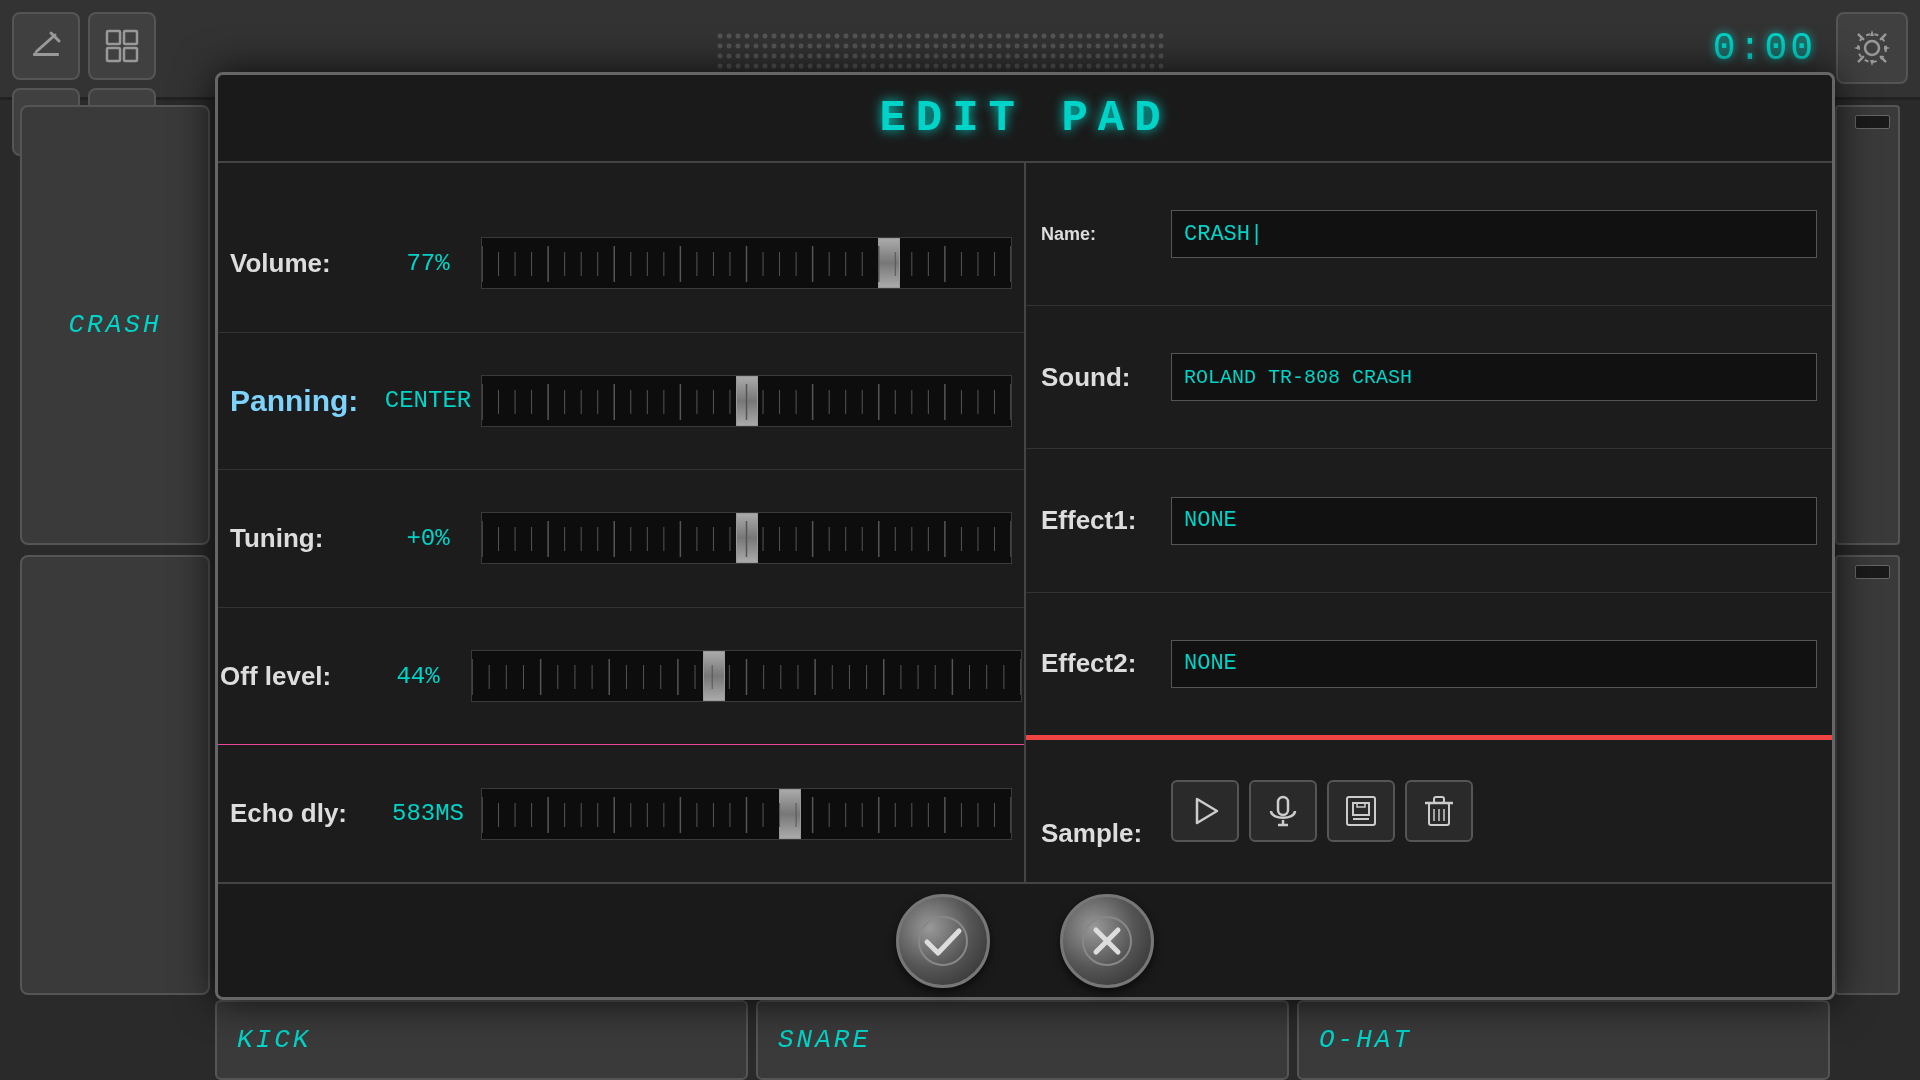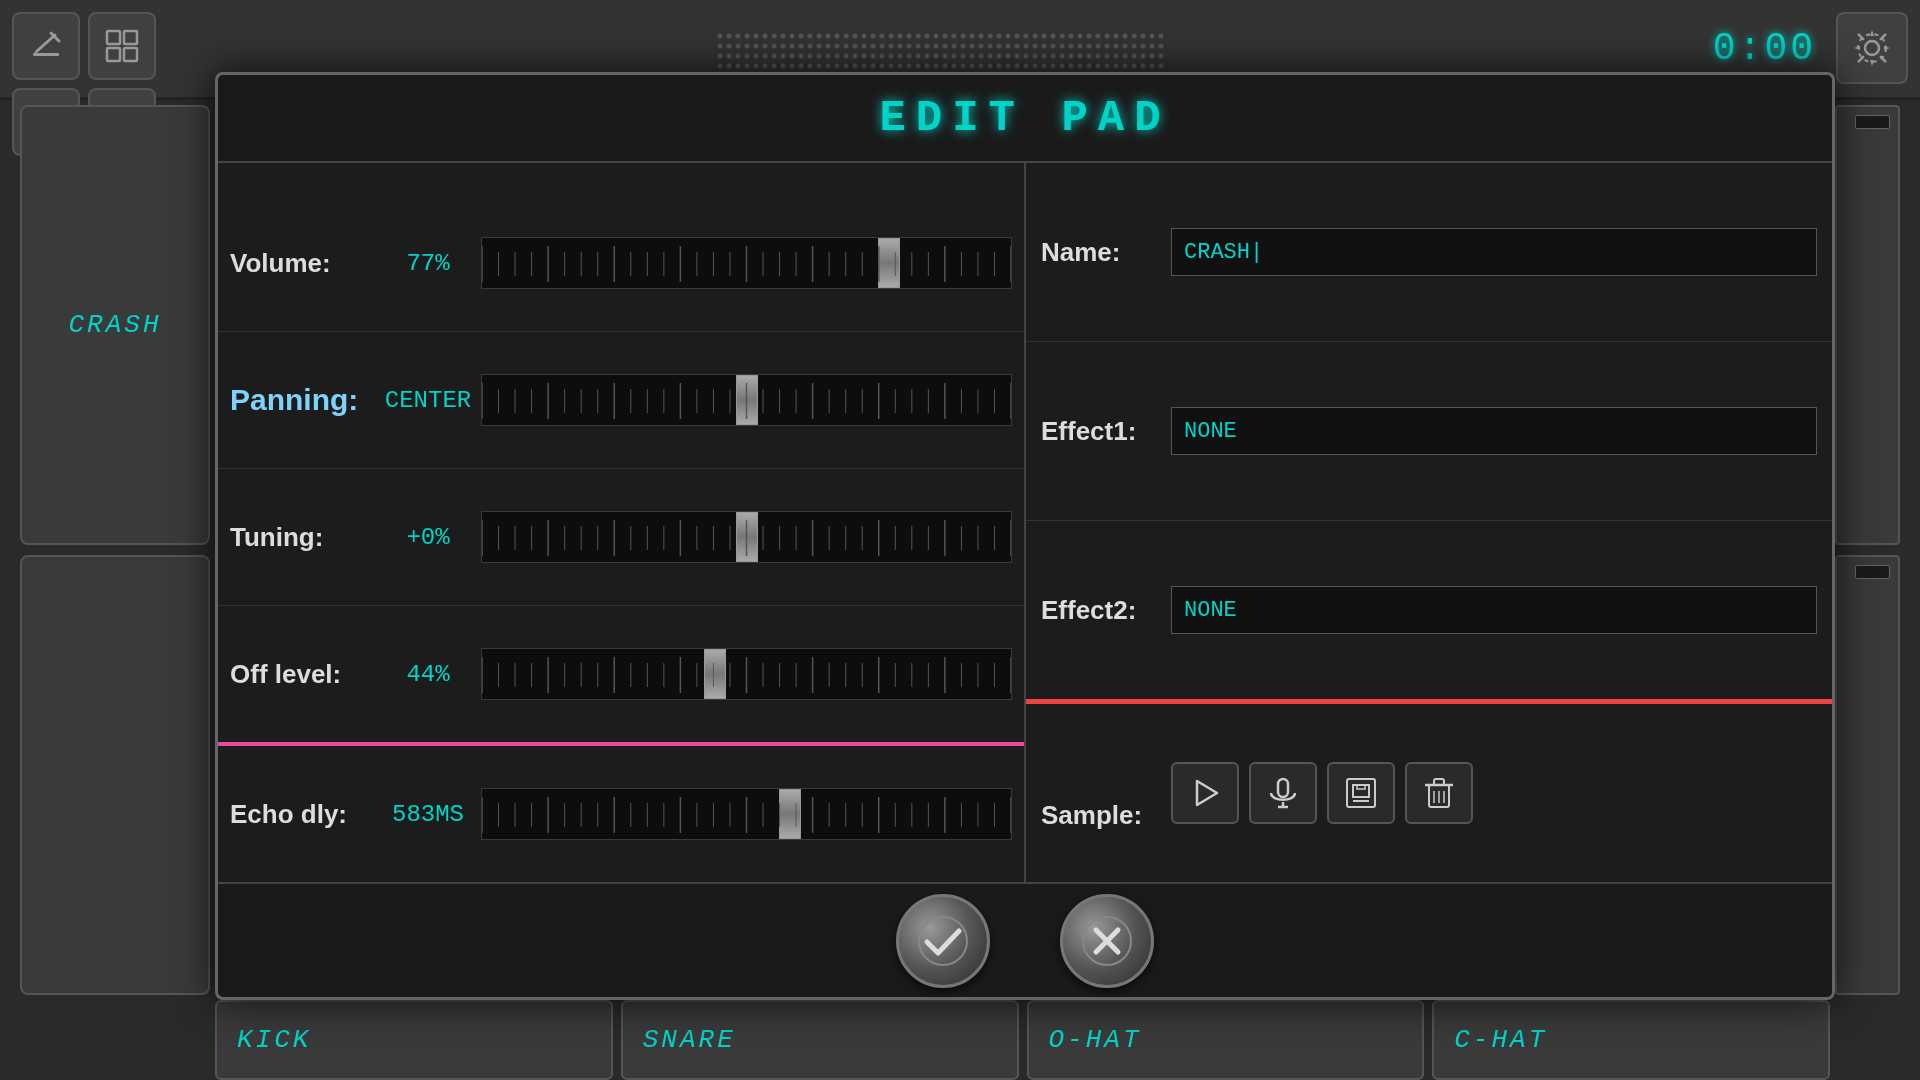--- a/index.html
+++ b/index.html
@@ -306,23 +306,20 @@
 <div style="position:absolute;bottom:0;left:215px;right:90px;height:80px;display:flex;gap:8px;">
   <div style="flex:1;background:#3a3a3a;border:2px solid #555;border-radius:6px;display:flex;align-items:center;padding:0 20px;cursor:pointer;">
     <span style="color:#00d4c8;font-size:26px;font-style:italic;font-family:'Courier New',monospace;letter-spacing:3px;">KICK</span>
   </div>
   <div style="flex:1;background:#3a3a3a;border:2px solid #555;border-radius:6px;display:flex;align-items:center;padding:0 20px;cursor:pointer;">
     <span style="color:#00d4c8;font-size:26px;font-style:italic;font-family:'Courier New',monospace;letter-spacing:3px;">SNARE</span>
   </div>
   <div style="flex:1;background:#3a3a3a;border:2px solid #555;border-radius:6px;display:flex;align-items:center;padding:0 20px;cursor:pointer;">
     <span style="color:#00d4c8;font-size:26px;font-style:italic;font-family:'Courier New',monospace;letter-spacing:3px;">O-HAT</span>
   </div>
-  <div style="flex:1;background:#3a3a3a;border:2px solid #555;border-radius:6px;display:flex;align-items:center;padding:0 20px;cursor:pointer;">
-    <span style="color:#00d4c8;font-size:26px;font-style:italic;font-family:'Courier New',monospace;letter-spacing:3px;">C-HAT</span>
-  </div>
 </div>
 
 <div style="position:absolute;top:72px;left:215px;right:85px;bottom:80px;background:#1c1c1c;border:3px solid #666;border-radius:8px;display:flex;flex-direction:column;z-index:10;box-shadow:0 0 40px rgba(0,0,0,0.8);">
 
   <div style="height:88px;display:flex;align-items:center;justify-content:center;border-bottom:2px solid #444;background:#1a1a1a;border-radius:6px 6px 0 0;">
     <span style="color:#00d4c8;font-size:44px;font-family:'Courier New',monospace;letter-spacing:10px;text-shadow:0 0 12px #00d4c8;font-weight:bold;">EDIT PAD</span>
   </div>
 
   <div style="flex:1;display:flex;">
 
@@ -455,21 +452,21 @@
               <line x1="84.375%" x2="84.375%" y1="14" y2="38" stroke="#555" stroke-width="1"></line>
               <line x1="87.5%" x2="87.5%" y1="8" y2="44" stroke="#555" stroke-width="1.5"></line>
               <line x1="90.625%" x2="90.625%" y1="14" y2="38" stroke="#555" stroke-width="1"></line>
               <line x1="93.75%" x2="93.75%" y1="14" y2="38" stroke="#555" stroke-width="1"></line>
               <line x1="96.875%" x2="96.875%" y1="14" y2="38" stroke="#555" stroke-width="1"></line>
               <line x1="100%" x2="100%" y1="8" y2="44" stroke="#555" stroke-width="1.5"></line>
             </svg>
           </div>
       </div>
 
-      <div style="flex:1;display:flex;align-items:center;border-bottom:4px solid #ec4899;padding:0 12px;gap:8px;">
+      <div style="flex:1;display:flex;align-items:center;border-bottom:1px solid #ec4899;padding:0 2px;gap:8px;">
         <span style="color:#ddd;font-size:26px;font-weight:bold;width:145px;flex-shrink:0;">Off level:</span>
         <span style="color:#00d4c8;font-size:24px;font-family:'Courier New',monospace;width:90px;text-align:center;flex-shrink:0;">44%</span>
         <div style="flex:1;height:52px;background:#0d0d0d;border:1px solid #3a3a3a;position:relative;cursor:pointer;overflow:hidden;">
           <div style="position:absolute;left:calc(44% - 11px);top:0;width:22px;height:100%;background:linear-gradient(to bottom,#aaa,#777,#aaa);border:1px solid #999;cursor:pointer;"></div>
         <svg width="100%" height="52" style="position: absolute; top: 0px; left: 0px; pointer-events: none;">
               <line x1="0%" x2="0%" y1="8" y2="44" stroke="#555" stroke-width="1.5"></line>
               <line x1="3.125%" x2="3.125%" y1="14" y2="38" stroke="#555" stroke-width="1"></line>
               <line x1="6.25%" x2="6.25%" y1="14" y2="38" stroke="#555" stroke-width="1"></line>
               <line x1="9.375%" x2="9.375%" y1="14" y2="38" stroke="#555" stroke-width="1"></line>
               <line x1="12.5%" x2="12.5%" y1="8" y2="44" stroke="#555" stroke-width="1.5"></line>
@@ -546,27 +543,33 @@
               <line x1="100%" x2="100%" y1="8" y2="44" stroke="#555" stroke-width="1.5"></line>
             </svg>
           </div>
       </div>
 
     </div>
 
     <div style="flex:1;display:flex;flex-direction:column;">
 
       <div style="flex:1;display:flex;align-items:center;border-bottom:1px solid #333;padding:0 15px;gap:10px;">
-        <span style="color:#ddd;font-size:26px;font-weight:bold;width:120px;flex-shrink:0;">Name:</span>
+        <span style="color:#ddd;font-size:18px;font-weight:bold;width:120px;flex-shrink:0;">Name:</span>
         <div style="flex:1;height:48px;background:#111;border:1px solid #555;display:flex;align-items:center;padding:0 12px;cursor:text;">
           <span style="color:#00d4c8;font-size:22px;font-family:'Courier New',monospace;">CRASH</span>
           <span style="color:#00d4c8;font-size:22px;font-family:'Courier New',monospace;animation:blink 1s step-end infinite;">|</span>
         </div>
       </div>
 
+      <div style="flex:1;display:flex;align-items:center;border-bottom:1px solid #333;padding:0 15px;gap:10px;">
+        <span style="color:#ddd;font-size:26px;font-weight:bold;width:120px;flex-shrink:0;">Sound:</span>
+        <div style="flex:1;height:48px;background:#111;border:1px solid #555;display:flex;align-items:center;padding:0 12px;cursor:pointer;">
+          <span style="color:#00d4c8;font-size:20px;font-family:'Courier New',monospace;">ROLAND TR-808 CRASH</span>
+        </div>
+      </div>
 
       <div style="flex:1;display:flex;align-items:center;border-bottom:1px solid #333;padding:0 15px;gap:10px;">
         <span style="color:#ddd;font-size:26px;font-weight:bold;width:120px;flex-shrink:0;">Effect1:</span>
         <div style="flex:1;height:48px;background:#111;border:1px solid #555;display:flex;align-items:center;padding:0 12px;cursor:pointer;">
           <span style="color:#00d4c8;font-size:22px;font-family:'Courier New',monospace;">NONE</span>
         </div>
       </div>
 
       <div style="flex:1;display:flex;align-items:center;border-bottom:5px solid #ef4444;padding:0 15px;gap:10px;">
         <span style="color:#ddd;font-size:26px;font-weight:bold;width:120px;flex-shrink:0;">Effect2:</span>

